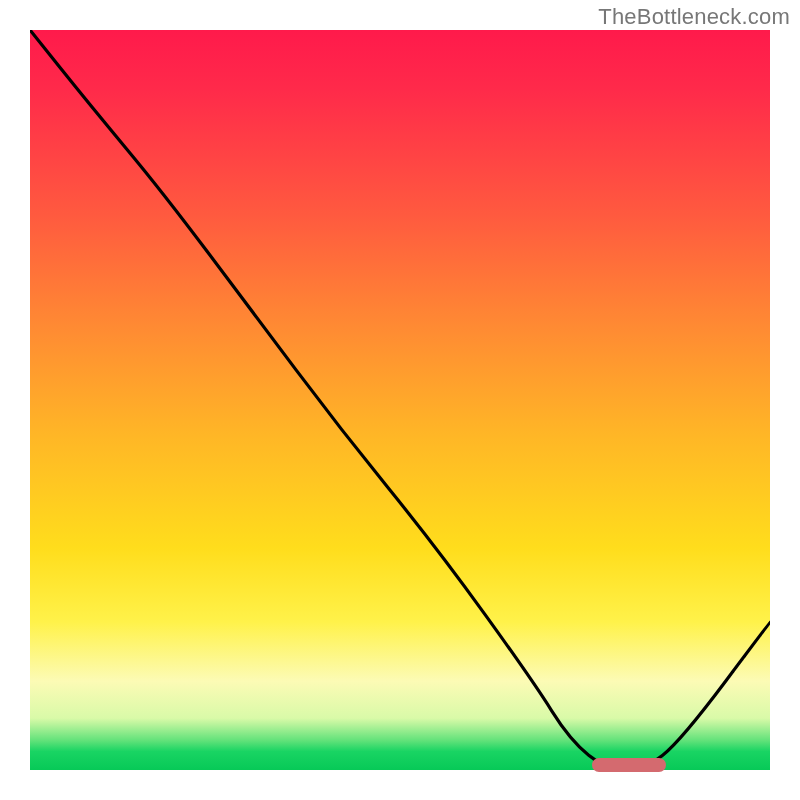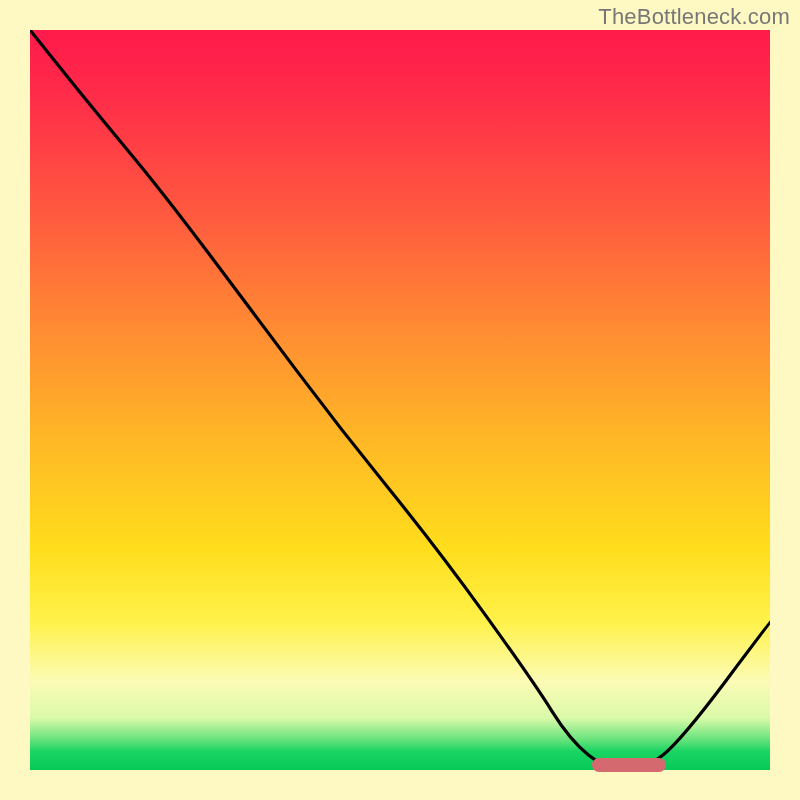--- a/index.html
+++ b/index.html
@@ -8,21 +8,21 @@
     width: 800px;
     height: 800px;
     background: #000;
     overflow: hidden;
     font-family: Arial, Helvetica, sans-serif;
   }
   .frame {
     position: relative;
     width: 800px;
     height: 800px;
-    background: #fef9c3;
+    background: #ffffff;
   }
   .plot {
     position: absolute;
     left: 30px;
     top: 30px;
     width: 740px;
     height: 740px;
     
     background: linear-gradient(to bottom,
       #ff1a4b 0%,

